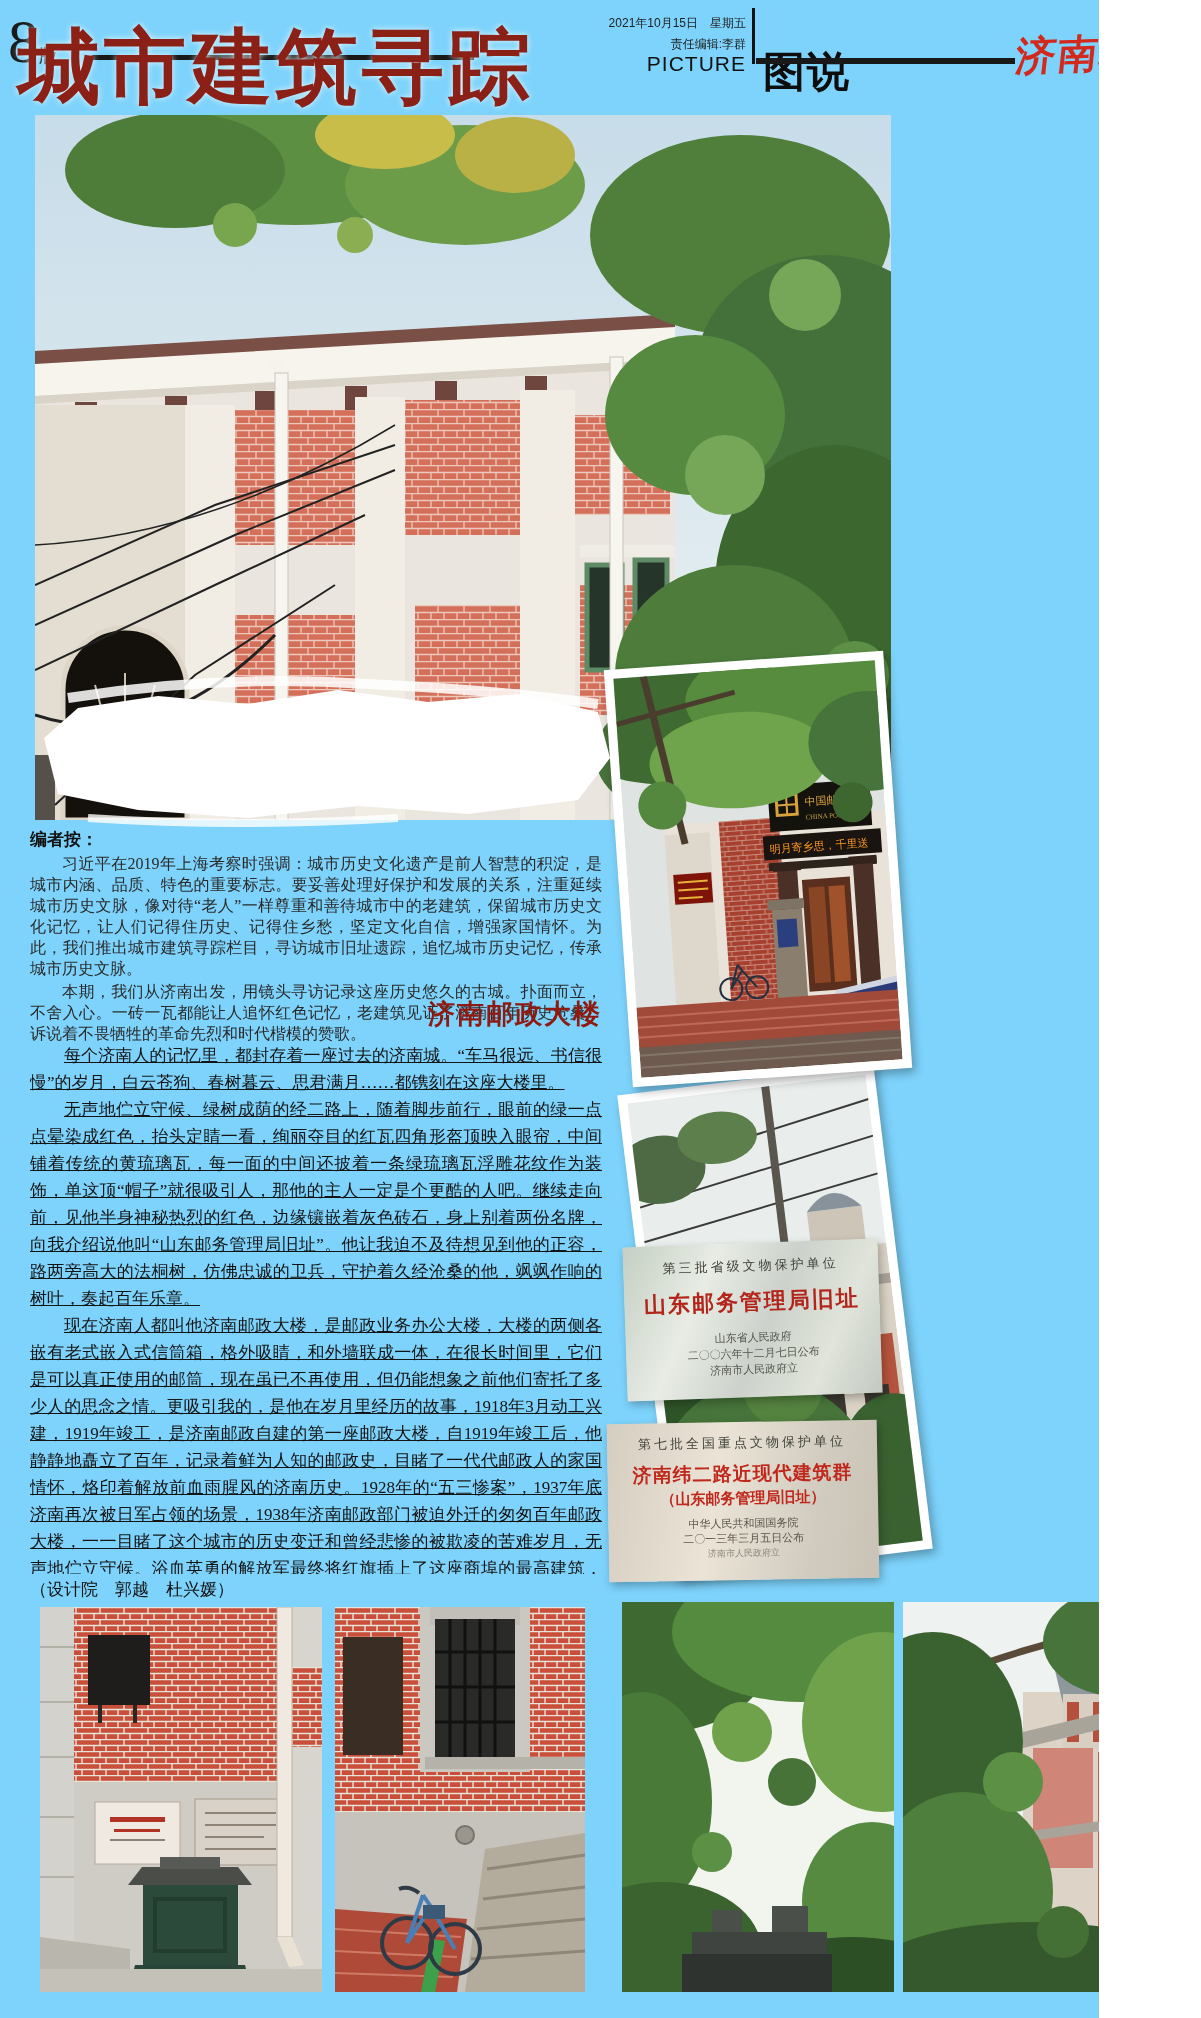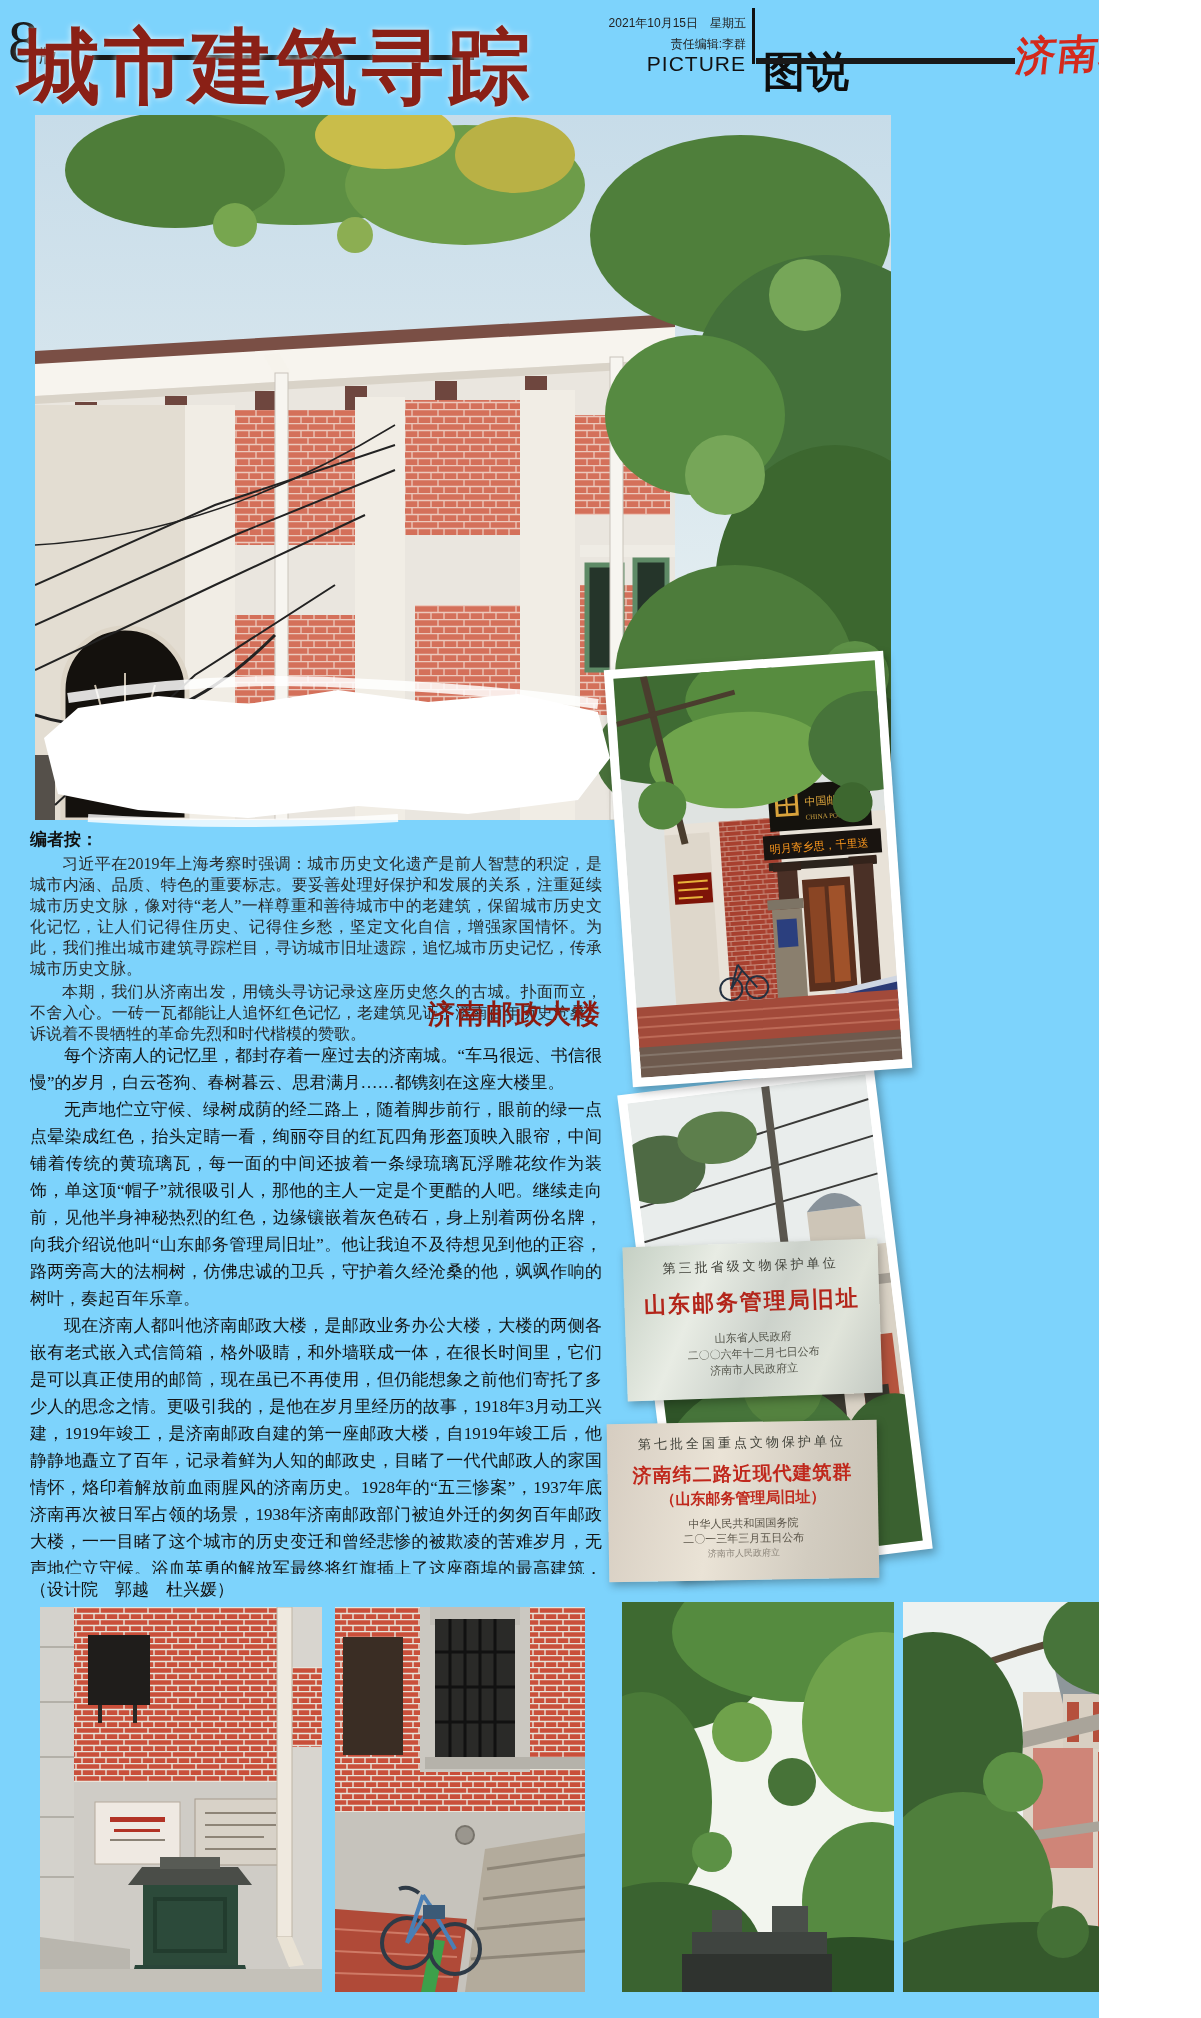--- a/index.html
+++ b/index.html
@@ -33,21 +33,21 @@
             color:#8a2016;letter-spacing:4px;line-height:1.1;white-space:nowrap;
             text-shadow:0 0 6px rgba(255,255,255,.8);}
   
   .ednote{position:absolute;left:30px;top:820px;width:572px;z-index:8;}
   .ednote .label{font-size:17px;font-weight:bold;color:#111;margin-top:8px;}
   .ednote p{margin:2px 0 0 0;font-size:16px;line-height:21px;text-indent:2em;
             text-align:justify;color:#2a2a2a;}
   .article{position:absolute;left:30px;top:996px;width:572px;height:578px;overflow:hidden;z-index:8;}
   .article h2{margin:0 0 10px 0;text-align:right;font-size:27px;font-weight:bold;color:#8e1a10;
               font-family:"Liberation Sans",sans-serif;letter-spacing:2px;}
-  .article p{margin:0;font-size:17px;line-height:27px;text-indent:2em;text-align:justify;color:#141414;}
+  .article p{margin:0;font-size:17px;line-height:27px;text-indent:2em;text-align:justify;color:#141414;text-decoration:underline;}
   .byline{position:absolute;left:30px;top:1578px;width:566px;font-size:17px;
           color:#111;z-index:8;}
   
   .plaque{position:absolute;text-align:center;box-shadow:2px 4px 9px rgba(0,0,0,.28);z-index:9;}
   .plaque .l1{font-size:13px;letter-spacing:3px;color:#41423a;}
   .plaque .name{font-weight:bold;color:#b3251a;}
   .plaque .meta{color:#55564c;}
   #plaque1{left:625px;top:1243px;width:255px;height:154px;transform:rotate(-2deg);
            background:linear-gradient(115deg,#c4cfc3 0%,#e8ece4 30%,#ccd2cb 55%,#e0e4da 78%,#c3c9c2 100%);
            padding-top:14px;box-sizing:border-box;}

